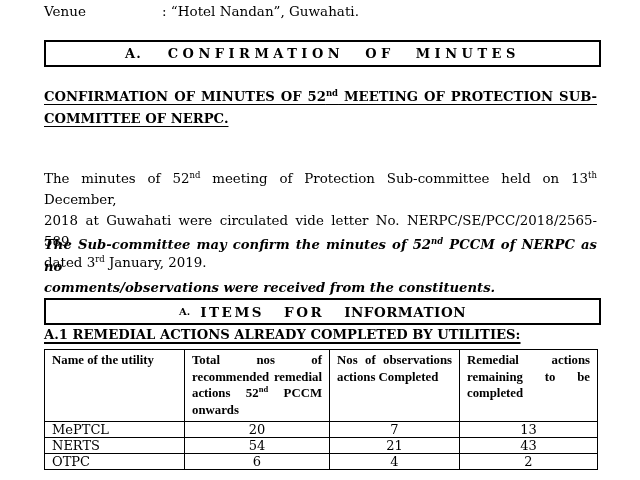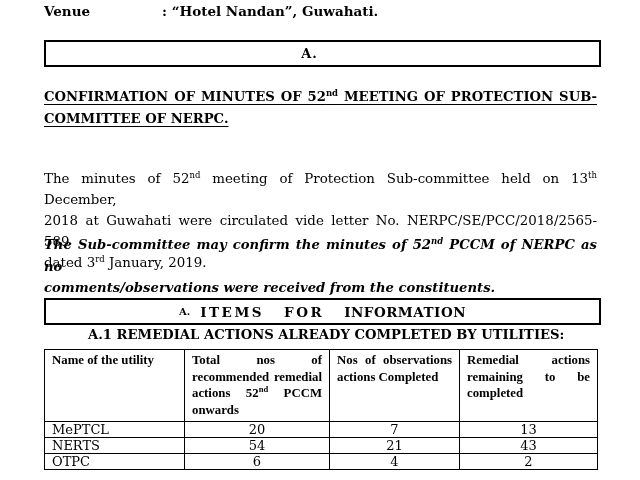--- a/index.html
+++ b/index.html
@@ -4,21 +4,21 @@
 <style>
   html,body { margin:0; padding:0; background:#fff; }
   .page {
     position:relative; width:640px; height:480px; overflow:hidden;
     background:#ffffff; color:#000;
     font-family:"DejaVu Serif","Liberation Serif",serif;
   }
   .blk { position:absolute; left:44px; width:553px; }
 
   
-  .venue-row { top:3px; display:flex; font-weight:bold; font-size:13.5px; }
+  .venue-row { top:3px; display:flex; font-weight:normal; font-size:13.5px; }
   .venue-label { display:inline-block; width:118px; }
 
   
   .box-heading {
     border:2px solid #000; display:flex; align-items:center; justify-content:center;
     font-weight:bold; height:21px; padding:1px 0;
   }
   .box-a { top:40px; font-size:13px; }
   .box-a .box-prefix { margin-right:26px; letter-spacing:1px; }
   .box-a .box-title { letter-spacing:4.5px; word-spacing:12px; }
@@ -31,21 +31,21 @@
   .jline { text-align:justify; text-align-last:justify; }
   .lline { text-align:left; }
   .conf-heading { top:86px; font-weight:bold; font-size:13.2px; line-height:22px; }
   .conf-heading .ln { text-decoration:underline; text-decoration-thickness:1.3px; text-underline-offset:2.5px; }
   .para-minutes { top:168px; font-size:13.4px; line-height:21px; }
   .para-resolution { top:234px; font-size:13.2px; line-height:21.5px; font-weight:bold; font-style:italic; }
   sup { font-size:8.5px; line-height:0; }
 
   
   .a1-heading { top:327px; font-weight:bold; font-size:13.2px; }
-  .a1-heading span { text-decoration-thickness:1.5px; text-underline-offset:2.5px;margin-left:44px; }
+  .a1-heading span { text-decoration:underline; text-decoration-thickness:1.5px; text-underline-offset:2.5px; }
 
   
   .tbl-wrap { top:349px; }
   table { border-collapse:collapse; width:553px; table-layout:fixed; }
   th,td { border:1.6px solid #000; }
   th {
     font-weight:bold; font-size:12.8px; line-height:16.5px;
     text-align:justify; vertical-align:top; padding:2px 7px 3px 7px;font-family:Liberation Serif, serif;
   }
   th.first { text-align:left; }
@@ -57,20 +57,21 @@
 
 <div class="page">
 
   <div class="blk venue-row">
     <span class="venue-label">Venue</span>
     <span class="venue-value">: “Hotel Nandan”, Guwahati.</span>
   </div>
 
   <div class="blk box-heading box-a">
     <span class="box-prefix">A.</span>
+    <span class="box-title">CONFIRMATION OF MINUTES</span>
   </div>
 
   <div class="blk conf-heading">
     <div class="ln jline">CONFIRMATION OF MINUTES OF 52<sup>nd</sup> MEETING OF PROTECTION SUB-</div>
     <div class="ln lline">COMMITTEE OF NERPC.</div>
   </div>
 
   <div class="blk para-minutes">
     <div class="jline">The minutes of 52<sup>nd</sup> meeting of Protection Sub-committee held on 13<sup>th</sup> December,</div>
     <div class="jline">2018 at Guwahati were circulated vide letter No. NERPC/SE/PCC/2018/2565-589</div>

